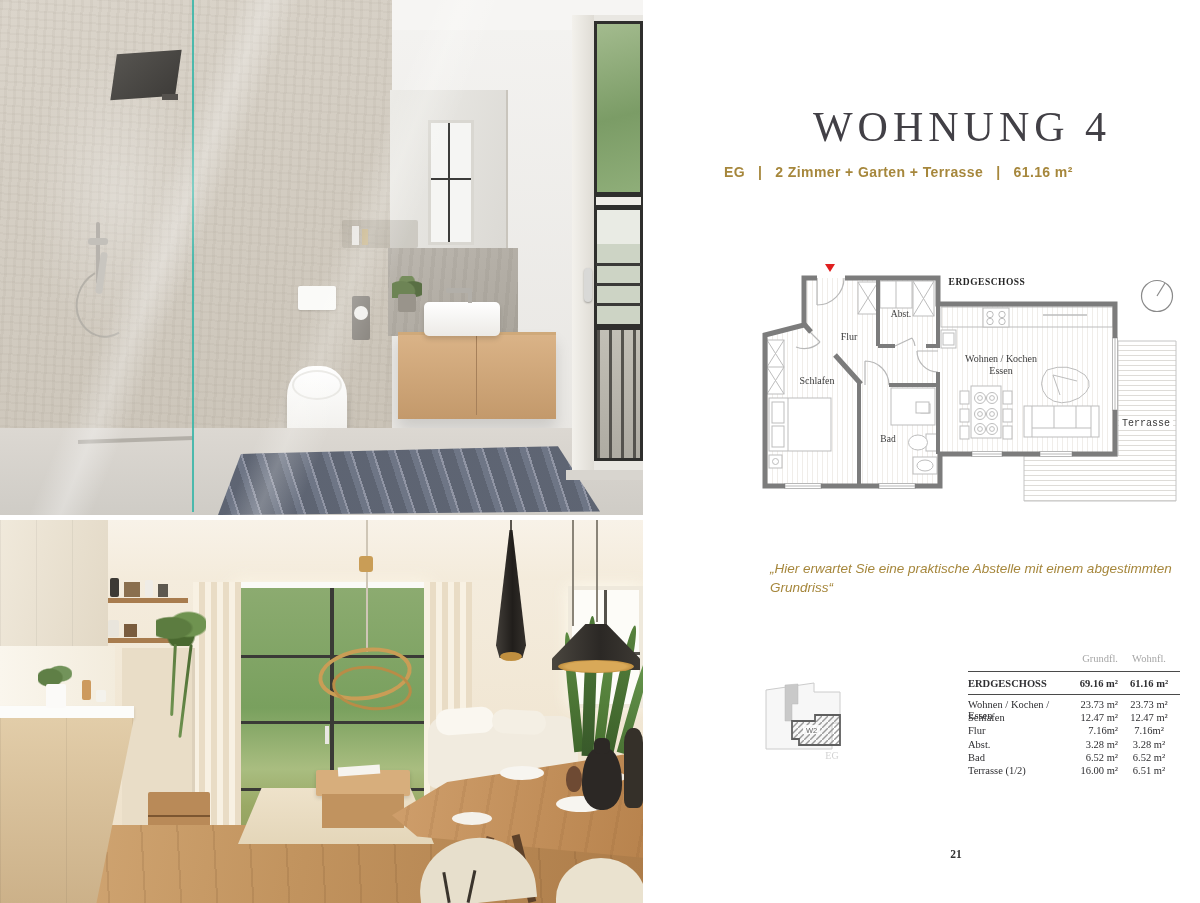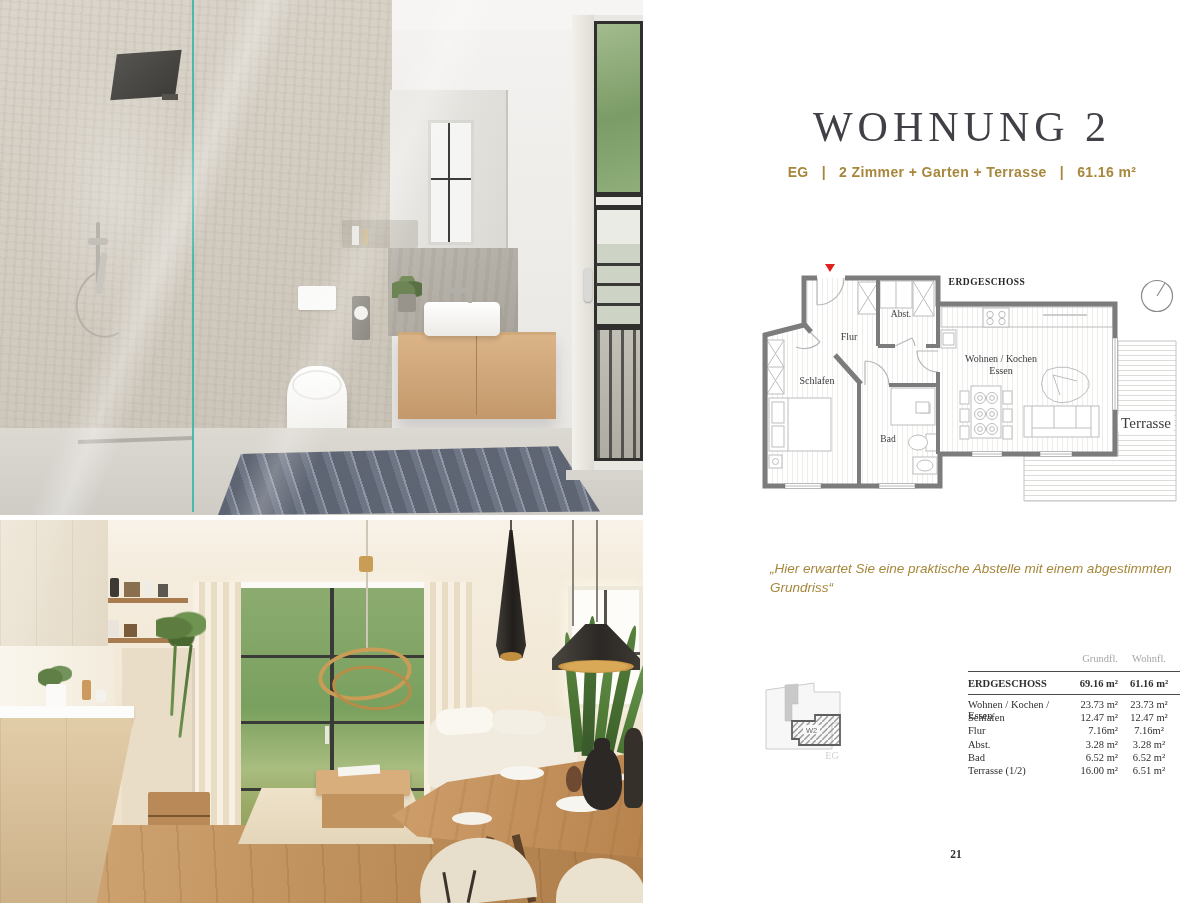--- a/index.html
+++ b/index.html
@@ -4,33 +4,33 @@
 <style>
   html,body{margin:0;padding:0;}
   body{font-family:"Liberation Sans",sans-serif;background:#fff;}
   .page{position:relative;width:1200px;height:903px;background:#fff;overflow:hidden;}
   .ab{position:absolute;}
   .ph{position:absolute;overflow:hidden;}
 
   
   .title{font-family:"Liberation Serif",serif;font-size:42px;font-weight:500;color:#424046;
          letter-spacing:5px;text-align:center;}
-  .subtitle{font-size:14px;font-weight:bold;color:#a6873c;text-align:center;letter-spacing:.4px;}
+  .subtitle{font-size:14px;font-weight:bold;color:#a6873c;letter-spacing:.4px;}
   .subtitle .sep{margin:0 13px;font-weight:bold;}
   .quote{font-size:13.5px;font-style:italic;color:#a6873c;line-height:1.4;}
   .pagenum{font-family:"Liberation Serif",serif;font-size:11.5px;font-weight:bold;color:#333;text-align:center;}
 
   
   #floorplan{width:430px;height:258px;}
   .fp-label{position:absolute;transform:translate(-50%,-50%);font-family:"Liberation Serif",serif;
             color:#3c3c3c;white-space:nowrap;}
   .fp-title{font-size:9.5px;font-weight:bold;letter-spacing:.5px;color:#262626;}
   .fp-room{font-size:10px;}
   .fp-room-sm{font-size:9.5px;}
-  .fp-terr{font-size:15px;background:#fff;padding:0 3px;}
+  .fp-terr{font-size:10px;background:#fff;padding:0 3px;font-family:Liberation Mono, monospace;}
 
   
   .atable{width:212px;font-family:"Liberation Serif",serif;font-size:10.5px;color:#2e2e31;margin-top:8px;}
   .trow{display:flex;align-items:baseline;height:13.2px;}
   .trow .lbl{flex:1;text-align:left;}
   .trow .c1{width:60px;text-align:right;}
   .trow .c2{width:62px;text-align:center;}
   .thead{color:#a6a6a6;height:16px;}
   .ttotal{font-weight:bold;height:18px;align-items:center;}
   .rule{border-top:1px solid #4a4a4a;height:0;margin:2px 0;}
@@ -222,21 +222,21 @@
       clip-path:polygon(45% 0, 55% 0, 100% 90%, 88% 100%, 12% 100%, 0 90%);background:linear-gradient(90deg,#423e39,#211e1b 55%,#35312c);"></div>
     <div class="ab" style="left:500px;top:132px;width:22px;height:9px;background:#c08f3f;border-radius:50%;"></div>
     <div class="ab" style="left:572px;top:0;width:2px;height:106px;background:#8a8478;"></div>
     <div class="ab" style="left:596px;top:0;width:2px;height:102px;background:#8a8478;"></div>
     <div class="ab" style="left:552px;top:104px;width:88px;height:46px;
       clip-path:polygon(38% 0, 62% 0, 100% 75%, 100% 100%, 0 100%, 0 75%);background:linear-gradient(90deg,#4a463f,#2b2825 55%,#3d3933);"></div>
     <div class="ab" style="left:558px;top:140px;width:76px;height:13px;background:radial-gradient(ellipse,#d9a958 0 55%,#c08f3f 70%);border-radius:50%;"></div>
 
   </div>
 
-  <div class="ab title" style="left:724px;top:103px;width:476px;">WOHNUNG 2</div>
+  <div class="ab title" style="left:724px;top:103px;width:476px;">WOHNUNG 4</div>
 
   <div class="ab subtitle" style="left:724px;top:164px;width:476px;">
     <span>EG</span><span class="sep">|</span><span>2 Zimmer + Garten + Terrasse</span><span class="sep">|</span><span>61.16 m²</span>
   </div>
 
   <div class="ab" id="floorplan" style="left:755px;top:258px;">
     <svg width="430" height="258" viewBox="0 0 430 258">
       <defs>
         <pattern id="pv" width="5" height="5" patternUnits="userSpaceOnUse">
             <path d="M2.5,0 V5" stroke="#f0ede9" stroke-width="1"></path>

